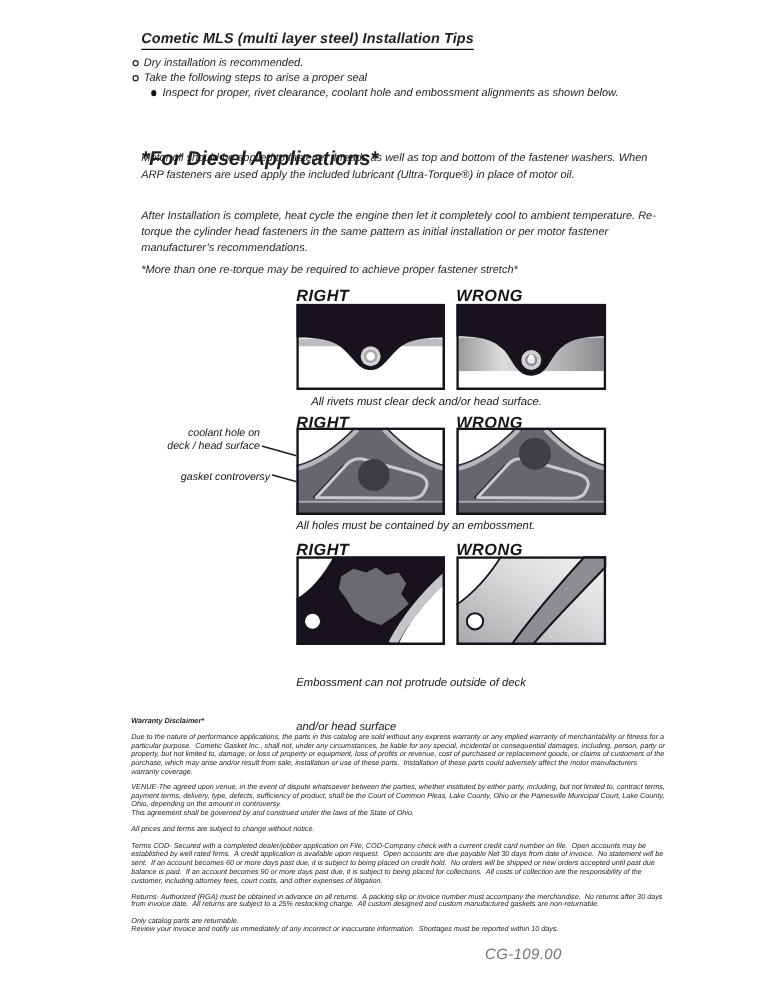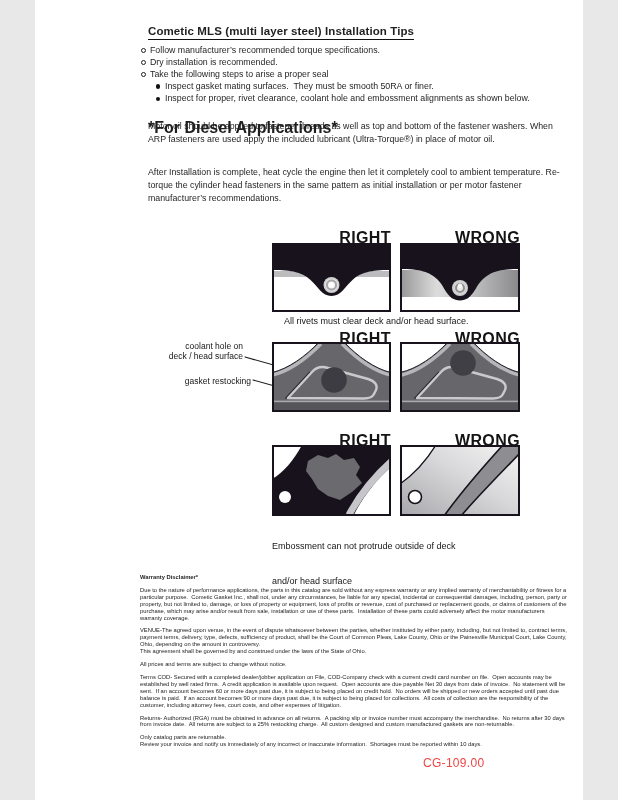--- a/index.html
+++ b/index.html
@@ -1,65 +1,64 @@
 <!DOCTYPE html>
 <html><head>
 <meta charset="utf-8">
 <style>
   html,body{margin:0;padding:0;background:#e8e8e8;}
   .page{
-    position:relative;width:548px;height:800px;margin:0 auto;background:#ffffff;
-    font-family:"Liberation Sans", sans-serif;color:#1f1f1f;overflow:hidden;
+    position:relative;width:618px;height:800px;margin:0 auto;background:#ffffff;
+    font-family:"Liberation Sans", sans-serif;color:#1f1f1f;overflow:hidden;font-style:italic;
   }
   .abs{position:absolute;}
   .title{
     left:113px;top:25px;font-size:11.5px;font-weight:bold;
     border-bottom:1.6px solid #111;padding-bottom:2px;letter-spacing:.1px;
   }
   .bullets{left:106px;top:44px;width:440px;font-size:8.8px;}
   .bullet{position:relative;padding-left:9px;line-height:12.1px;white-space:pre-wrap;}
   .bullet.l1::before{
     content:"";position:absolute;left:0;top:4px;width:3.2px;height:3.2px;
     border:1px solid #222;border-radius:50%;
   }
   .bullet.l2{margin-left:15px;}
   .bullet.l2::before{
     content:"";position:absolute;left:0;top:4.2px;width:4.4px;height:4.4px;
     background:#111;border-radius:50%;
   }
   .diesel-h{left:113px;top:119px;font-size:16px;font-weight:bold;}
   .para{left:113px;width:412px;font-size:8.8px;line-height:12.8px;white-space:pre-wrap;}
-  .fig-label{font-size:16px;font-weight:600;text-align:right;letter-spacing:.4px;color:#141414;}
+  .fig-label{font-size:13px;font-weight:600;text-align:left;letter-spacing:.4px;color:#141414;}
   .caption{font-size:9px;line-height:11.5px;color:#161616;white-space:pre-wrap;}
   .side-label{font-size:8.5px;line-height:10px;text-align:right;color:#161616;}
   .disclaimer{left:105px;top:574px;width:427px;font-size:5.8px;line-height:6.9px;color:#242424;}
   .disclaimer .d-h{font-weight:bold;margin:0 0 6px;}
   .disclaimer p{margin:0 0 6px;white-space:pre-wrap;}
   .disclaimer p.tight{margin-bottom:0;}
-  .page-number{left:388px;top:756px;font-size:12px;letter-spacing:.3px;color:#ef4444;}
+  .page-number{left:388px;top:756px;font-size:12px;letter-spacing:.3px;color:#737373;}
   svg{display:block;}
 </style>
 </head>
 <body>
 
 <div class="page">
 
   <div class="abs title">Cometic MLS (multi layer steel) Installation Tips</div>
 
   <div class="abs bullets">
-    <div class="bullet l1">Follow manufacturer’s recommended torque specifications.</div>
     <div class="bullet l1">Dry installation is recommended.</div>
     <div class="bullet l1">Take the following steps to arise a proper seal</div>
-    <div class="bullet l2">Inspect gasket mating surfaces.  They must be smooth 50RA or finer.</div>
     <div class="bullet l2">Inspect for proper, rivet clearance, coolant hole and embossment alignments as shown below.</div>
   </div>
 
   <div class="abs diesel-h">*For Diesel Applications*</div>
   <p class="abs para" style="top:120px;margin:0;">Motor oil should be applied to fastener threads as well as top and bottom of the fastener washers. When ARP fasteners are used apply the included lubricant (Ultra-Torque®) in place of motor oil.</p>
   <p class="abs para" style="top:166px;margin:0;">After Installation is complete, heat cycle the engine then let it completely cool to ambient temperature. Re-torque the cylinder head fasteners in the same pattern as initial installation or per motor fastener manufacturer’s recommendations.</p>
+  <p class="abs para" style="top:209px;margin:0;">*More than one re-torque may be required to achieve proper fastener stretch*</p>
 
   <div class="abs fig-label" style="left:237px;top:229px;width:119px;">RIGHT</div>
   <div class="abs fig-label" style="left:365px;top:229px;width:120px;">WRONG</div>
 
   <svg class="abs" style="left:237px;top:243px;" width="119" height="69" viewBox="0 0 119 69">
     <rect width="119" height="69" fill="#ffffff"></rect>
     <rect x="2" y="28" width="115" height="6" fill="#bcbcbe"></rect>
     <path d="M0 0 H119 V27 C98 27 89 29.5 81 36.5 C73 43.5 69 53 59.5 53 C50 53 46 43.5 38 36.5 C30 29.5 21 27 0 27 Z" fill="#17121c"></path>
     <g>
       <circle cx="59.5" cy="42" r="8" fill="#cfcfcf"></circle>
@@ -94,21 +93,21 @@
 
   <div class="abs caption" style="left:237px;top:316px;margin-left:12px;">All rivets must clear deck and/or head surface.</div>
 
   <div class="abs fig-label" style="left:237px;top:330px;width:119px;">RIGHT</div>
   <div class="abs fig-label" style="left:365px;top:330px;width:120px;">WRONG</div>
 
   <div class="abs side-label" style="left:100px;top:341px;width:108px;text-align:right;">
     <div>coolant hole on</div>
     <div>deck / head surface</div>
   </div>
-  <div class="abs side-label" style="left:100px;top:376px;width:116px;">gasket restocking</div>
+  <div class="abs side-label" style="left:100px;top:376px;width:116px;">gasket controversy</div>
 
   <svg class="abs" style="left:206px;top:350px;" width="100" height="45" viewBox="0 0 100 45">
     <path d="M4 7 L86 30" stroke="#1a1a1a" stroke-width="1.1" stroke-linecap="round"></path>
     <path d="M12 30 L48 40" stroke="#1a1a1a" stroke-width="1.1" stroke-linecap="round"></path>
   </svg>
 
   <svg class="abs" style="left:237px;top:342px;" width="119" height="70" viewBox="0 0 119 70">
     <rect width="119" height="70" fill="#67676b"></rect>
     <rect y="60" width="119" height="10" fill="#56565a"></rect>
     <rect y="58.6" width="119" height="1.6" fill="#a9a9ad"></rect>
@@ -133,20 +132,21 @@
     <path d="M48 0 C35 14 17 27 0 30.5" fill="none" stroke="#26222c" stroke-width="1"></path>
     <path d="M71 1.8 C84.5 15.5 102.5 29 119.5 33" fill="none" stroke="#b7b7bb" stroke-width="3.4"></path>
     <path d="M73 0 H120 V30.5 C104 27 86 14 73 0 Z" fill="#ffffff"></path>
     <path d="M73 0 C86 14 104 27 120 30.5" fill="none" stroke="#26222c" stroke-width="1"></path>
     <path d="M14.5 56.5 L39 30" stroke="#26222c" stroke-width="1.3"></path>
     <path d="M17 56 L41 30 C45 25.5 51 24 57 26 L97 37 C104 39 107 43.5 105 48 L103 52 C101.5 55 98 56.5 93 56.5 Z" fill="none" stroke="#cacace" stroke-width="2.4" stroke-linejoin="round"></path>
     <circle cx="63" cy="21" r="12.8" fill="#3f3f45"></circle>
     <rect x="1" y="1" width="118" height="68" fill="none" stroke="#17121c" stroke-width="2"></rect>
   </svg>
 
+  <div class="abs caption" style="left:237px;top:415px;">All holes must be contained by an embossment.</div>
 
   <div class="abs fig-label" style="left:237px;top:432px;width:119px;">RIGHT</div>
   <div class="abs fig-label" style="left:365px;top:432px;width:120px;">WRONG</div>
 
   <svg class="abs" style="left:237px;top:445px;" width="119" height="71" viewBox="0 0 119 71">
     <rect width="119" height="71" fill="#17121c"></rect>
     <path d="M36 16 L46 10 L56 13 L64 9 L72 15 L82 13 L88 22 L84 30 L90 38 L80 47 L68 55 L56 51 L46 44 L40 34 L34 26 Z" fill="#6b6b6f"></path>
     <path d="M122 14 C104 30 88 49 77 70" fill="none" stroke="#c6c6ca" stroke-width="7"></path>
     <path d="M123 18 C105 34 90 52 81 72 L123 72 Z" fill="#ffffff"></path>
     <path d="M0 0 H30 C22 15 11 28 0 34 Z" fill="#ffffff"></path>

